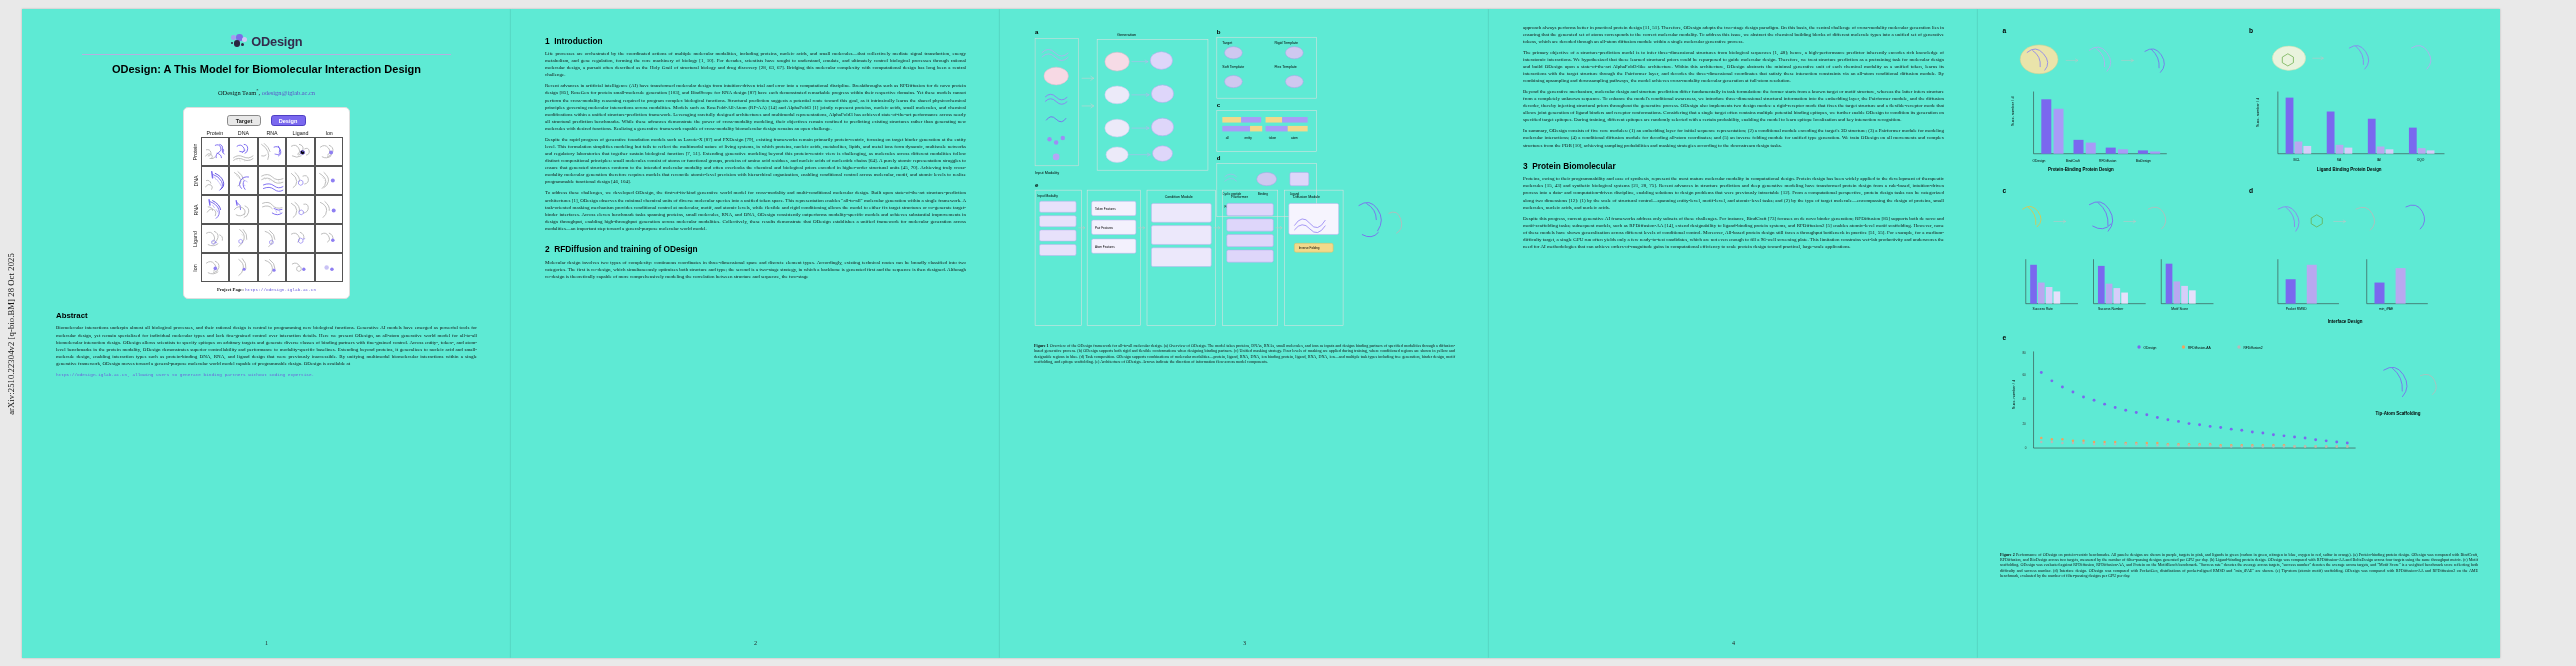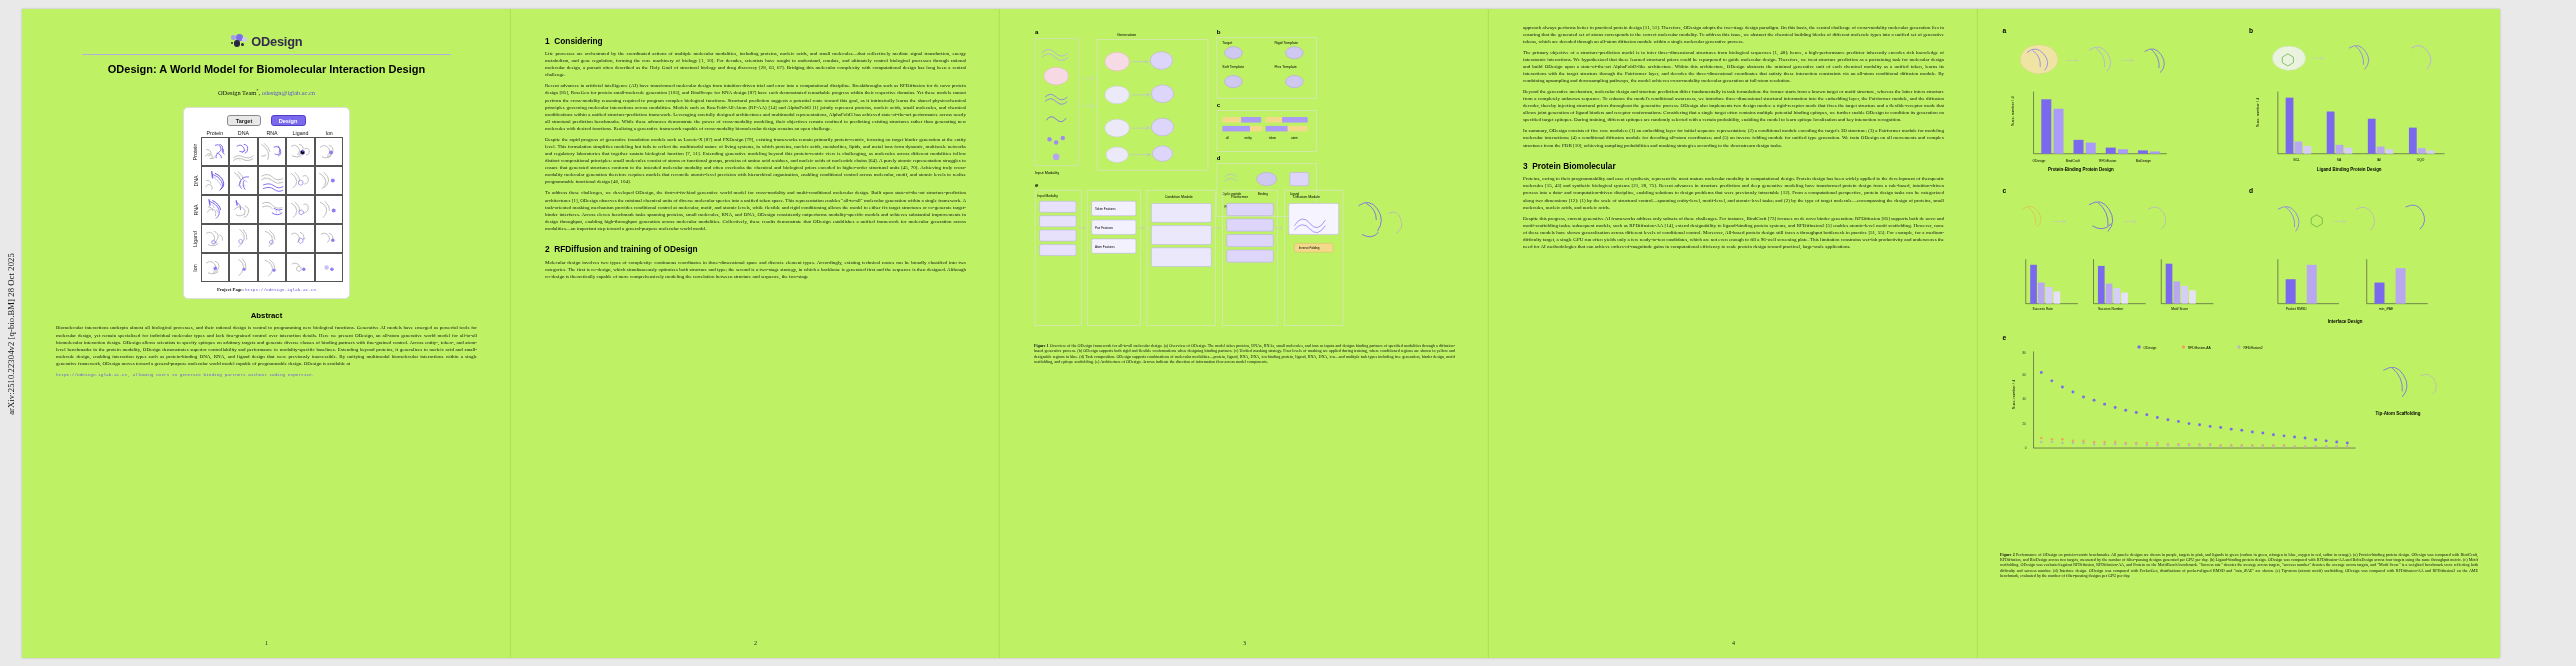--- a/index.html
+++ b/index.html
@@ -19,21 +19,21 @@
   }
   .arxiv-stamp span {
     position:absolute; left:50%; top:50%;
     transform: translate(-50%,-50%) rotate(-90deg);
     white-space:nowrap;
     font-family:"Liberation Serif", serif;
     font-size: 8.6px; color:#111; letter-spacing:0.1px;
   }
 
   .page {
-    background:#bef264; height:649px; margin-top:9px; position:relative;
+    background:#5eead4; height:649px; margin-top:9px; position:relative;
     box-shadow: 0 0 1.7px rgba(0,0,0,.25);
     flex:0 0 auto; overflow:hidden;
   }
   .p1 { width:489px; }
   .p2 { width:489px; }
   .p3 { width:489px; }
   .p4 { width:489px; }
   .p5 { width:522px; }
 
   .pad { padding: 14.5px 34px 11px 34px; }
@@ -130,21 +130,21 @@
             <i class="lm2"></i>
             <i class="lm3"></i>
             <i class="lm4"></i>
             <i class="lm5"></i>
             <i class="lm6"></i>
         </span>
         <span class="logo-text">ODesign</span>
       </div>
       <div class="rule"></div>
 
-      <div class="ptitle">ODesign: A World Model for Biomolecular Interaction Design</div>
+      <div class="ptitle">ODesign: A This Model for Biomolecular Interaction Design</div>
 
       <div class="pauthors">
         <span>ODesign Team</span><span class="sup">*</span><span>, </span><span class="mail">odesign@iglab.ac.cn</span>
       </div>
 
       <div class="fig-card">
         <div class="legend">
           <span class="chip chip-target">Target</span>
           <span class="chip chip-design">Design</span>
         </div>
@@ -503,34 +503,34 @@
               </div>
             </div>
         </div>
 
         <div class="projline">
           <b>Project Page:</b>
           <span class="lnk">https://odesign.iglab.ac.cn</span>
         </div>
       </div>
 
-      <h2 class="sec" style="text-align:center">Abstract</h2>
+      <h2 class="sec" style="text-align:left">Abstract</h2>
       <div class="body">
         <p>Biomolecular interactions underpin almost all biological processes, and their rational design is central to programming new biological functions. Generative AI models have emerged as powerful tools for molecular design, yet remain specialized for individual molecular types and lack fine-grained control over interaction details. Here we present ODesign, an all-atom generative world model for all-to-all biomolecular interaction design. ODesign allows scientists to specify epitopes on arbitrary targets and generate diverse classes of binding partners with fine-grained control. Across entity-, token-, and atom-level benchmarks in the protein modality, ODesign demonstrates superior controllability and performance to modality-specific baselines. Extending beyond proteins, it generalizes to nucleic acid and small-molecule design, enabling interaction types such as protein-binding DNA, RNA, and ligand design that were previously inaccessible. By unifying multimodal biomolecular interactions within a single generative framework, ODesign moves toward a general-purpose molecular world model capable of programmable design. ODesign is available at</p>
         <p><span class="mono">https://odesign.iglab.ac.cn, allowing users to generate binding partners without coding expertise.</span></p>
       </div>
     </div>
     <div class="pgnum">1</div>
   </div>
 
   <div class="page p2">
     <div class="pad">
       <h2 class="sec num">
         <span>1</span>
-        &nbsp;<span>Considering</span>
+        &nbsp;<span>Introduction</span>
       </h2>
       <div class="body">
         <p>Life processes are orchestrated by the coordinated actions of multiple molecular modalities, including proteins, nucleic acids, and small molecules—that collectively mediate signal transduction, energy metabolism, and gene regulation, forming the core machinery of biology [1, 10]. For decades, scientists have sought to understand, emulate, and ultimately control biological processes through rational molecular design, a pursuit often described as the Holy Grail of structural biology and drug discovery [28, 63, 67]. Bridging this molecular complexity with computational design has long been a central challenge.</p>
         <p>Recent advances in artificial intelligence (AI) have transformed molecular design from intuition-driven trial and error into a computational discipline. Breakthroughs such as RFDiffusion for de novo protein design [85], RoseGen for protein small-molecule generation [103], and BindScope for RNA design [87] have each demonstrated remarkable progress within their respective domains. Yet these models cannot perform the cross-modality reasoning required to program complex biological functions. Structural prediction suggests a potential route toward this goal, as it intrinsically learns the shared physicochemical principles governing molecular interactions across modalities. Models such as RoseFold-All-Atom (RF-AA) [14] and AlphaFold3 [1] jointly represent proteins, nucleic acids, small molecules, and chemical modifications within a unified structure-prediction framework. Leveraging carefully designed architectures and multimodal representations, AlphaFold3 has achieved state-of-the-art performance across nearly all structural prediction benchmarks. While these advances demonstrate the power of cross-modality modeling, their objectives remain confined to predicting existing structures rather than generating new molecules with desired functions. Realizing a generative framework capable of cross-modality biomolecular design remains an open challenge.</p>
         <p>Despite the rapid progress of generative foundation models such as Lavoie-X [87] and PXDesign [79], existing frameworks remain primarily protein-centric, focusing on target binder generation at the entity level. This formulation simplifies modeling but fails to reflect the multimodal nature of living systems, in which proteins, nucleic acids, metabolites, lipids, and metal ions form dynamic, multiscale networks and regulatory laboratories that together sustain biological function [7, 51]. Extending generative modeling beyond this protein-centric view is challenging, as molecules across different modalities follow distinct compositional principles: small molecules consist of atoms or functional groups, proteins of amino acid residues, and nucleic acids of nucleotide chains [64]. A purely atomic representation struggles to ensure that generated structures conform to the intended molecular modality and often overlooks the chemical and biological priors encoded in higher-order structural units [45, 70]. Achieving truly cross-modality molecular generation therefore requires models that reconcile atomic-level precision with hierarchical organization, enabling conditional control across molecular, motif, and atomic levels to realize programmable functional design [46, 104].</p>
         <p>To address these challenges, we developed ODesign, the first-of-its-kind generative world model for cross-modality and multi-conditional molecular design. Built upon state-of-the-art structure-prediction architectures [1], ODesign observes the minimal chemical units of diverse molecular species into a unified token space. This representation enables "all-to-all" molecular generation within a single framework. A task-oriented masking mechanism provides conditional control at molecular, motif, and atomic levels, while flexible and rigid conditioning allows the model to either fix target structures or co-generate target-binder interfaces. Across eleven benchmark tasks spanning proteins, small molecules, RNA, and DNA, ODesign consistently outperforms modality-specific models and achieves substantial improvements in design throughput, enabling high-throughput generation across molecular modalities. Collectively, these results demonstrate that ODesign establishes a unified framework for molecular generation across modalities—an important step toward a general-purpose molecular world model.</p>
       </div>
 
       <h2 class="sec num">
         <span>2</span>

